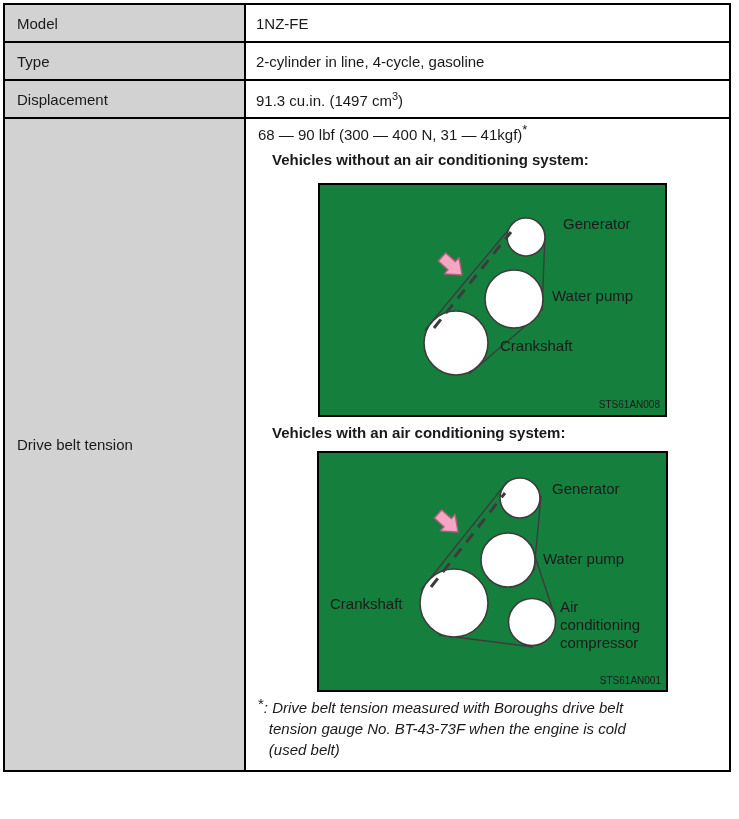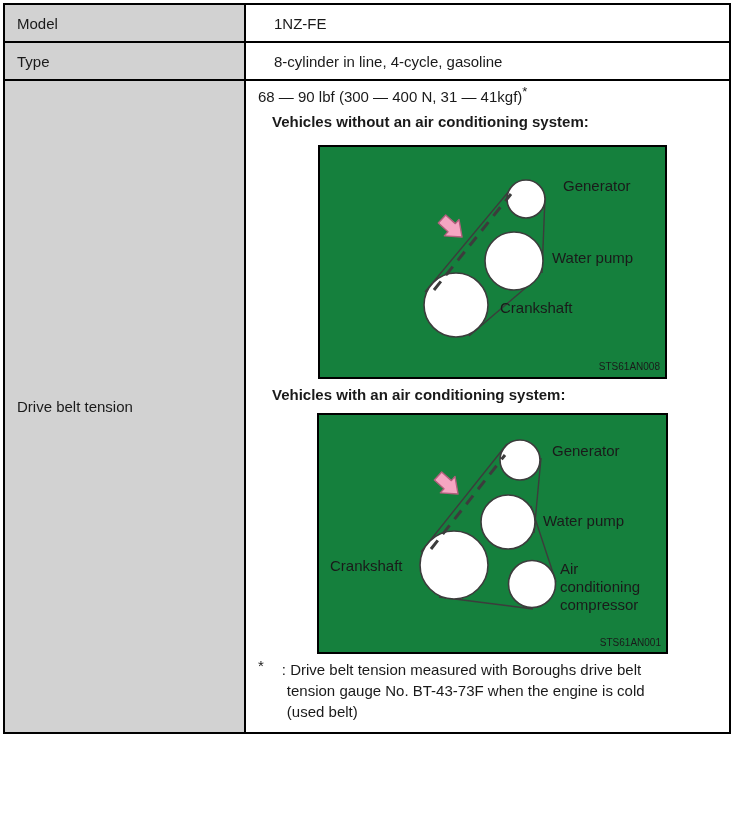--- a/index.html
+++ b/index.html
@@ -22,65 +22,71 @@
     box-sizing:border-box;background:#fff;
   }
   .row{display:flex;border-bottom:2px solid var(--border-black);height:36px;}
   .row.tall{height:651px;border-bottom:none;}
   .cell{box-sizing:border-box;}
   .cell.label{
     flex:none;width:241px;background:var(--header-gray);
     border-right:2px solid var(--border-black);
     display:flex;align-items:center;padding-left:12px;
   }
-  .cell.value{flex:1;background:#fff;display:flex;align-items:center;padding-left:28px;}
+  .cell.value{flex:1;background:#fff;display:flex;align-items:center;padding-left:10px;}
   .row.tall .cell.value{display:block;padding:2px 0 0 12px;}
   sup.unit-sup{font-size:11px;}
   .spec-line{line-height:18px;}
   .spec-sup{font-size:13px;}
   .ac-heading{margin:7px 12px 0 14px;line-height:18px;font-weight:bold;}
   .diagram-box{
     box-sizing:border-box;border:2px solid var(--border-black);
     background:#15803d;
   }
   .diagram-box.box1{width:349px;height:234px;margin:14px 0 0 60px;}
   .diagram-box.box2{width:351px;height:241px;margin:9px 0 0 59px;}
   .diagram-box svg{display:block;width:100%;height:100%;}
   .pulley{fill:#ffffff;stroke:var(--line-dark);stroke-width:1.6;}
   .belt{stroke:var(--line-dark);stroke-width:1.4;fill:none;}
   .belt-dash{stroke:var(--line-dark);stroke-width:3;stroke-dasharray:11 8;fill:none;}
   .belt-arrow{fill:var(--accent-pink);stroke:var(--arrow-outline);stroke-width:1.4;stroke-linejoin:round;}
   .dlabel{font-family:"Liberation Sans","DejaVu Sans",sans-serif;font-size:15px;fill:#1a1a1a;}
   .dcode{font-family:"Liberation Sans","DejaVu Sans",sans-serif;font-size:10px;fill:#1a1a1a;text-anchor:end;}
   .footnote{display:flex;align-items:flex-start;margin-top:5px;line-height:21px;}
   .fn-marker{font-size:15px;position:relative;top:-4px;flex:none;}
-  .fn-text{margin-left:18px;}
+  .fn-text{margin-left:0;font-style:italic;}
   .fn-cont{margin-left:5px;}
 </style>
 </head>
 <body>
 
 <div class="page">
   <div class="spec-table">
 
     <div class="row">
       <div class="cell label">Model</div>
       <div class="cell value">
         <span>1NZ-FE</span>
       </div>
     </div>
 
     <div class="row">
       <div class="cell label">Type</div>
       <div class="cell value">
-        <span>8-cylinder in line, 4-cycle, gasoline</span>
+        <span>2-cylinder in line, 4-cycle, gasoline</span>
       </div>
     </div>
 
 
+    <div class="row">
+      <div class="cell label">Displacement</div>
+      <div class="cell value">
+        <span><span>91.3 cu.in. (1497 cm</span><sup class="unit-sup">3</sup><span>)</span></span>
+      </div>
+    </div>
 
     <div class="row tall">
       <div class="cell label">Drive belt tension</div>
       <div class="cell value">
 
         <div class="spec-line"><span>68 — 90 lbf (300 — 400 N, 31 — 41kgf)</span><sup class="spec-sup">*</sup></div>
 
         <div class="ac-heading">Vehicles without an air conditioning system:</div>
 
         <div class="diagram-box box1">

